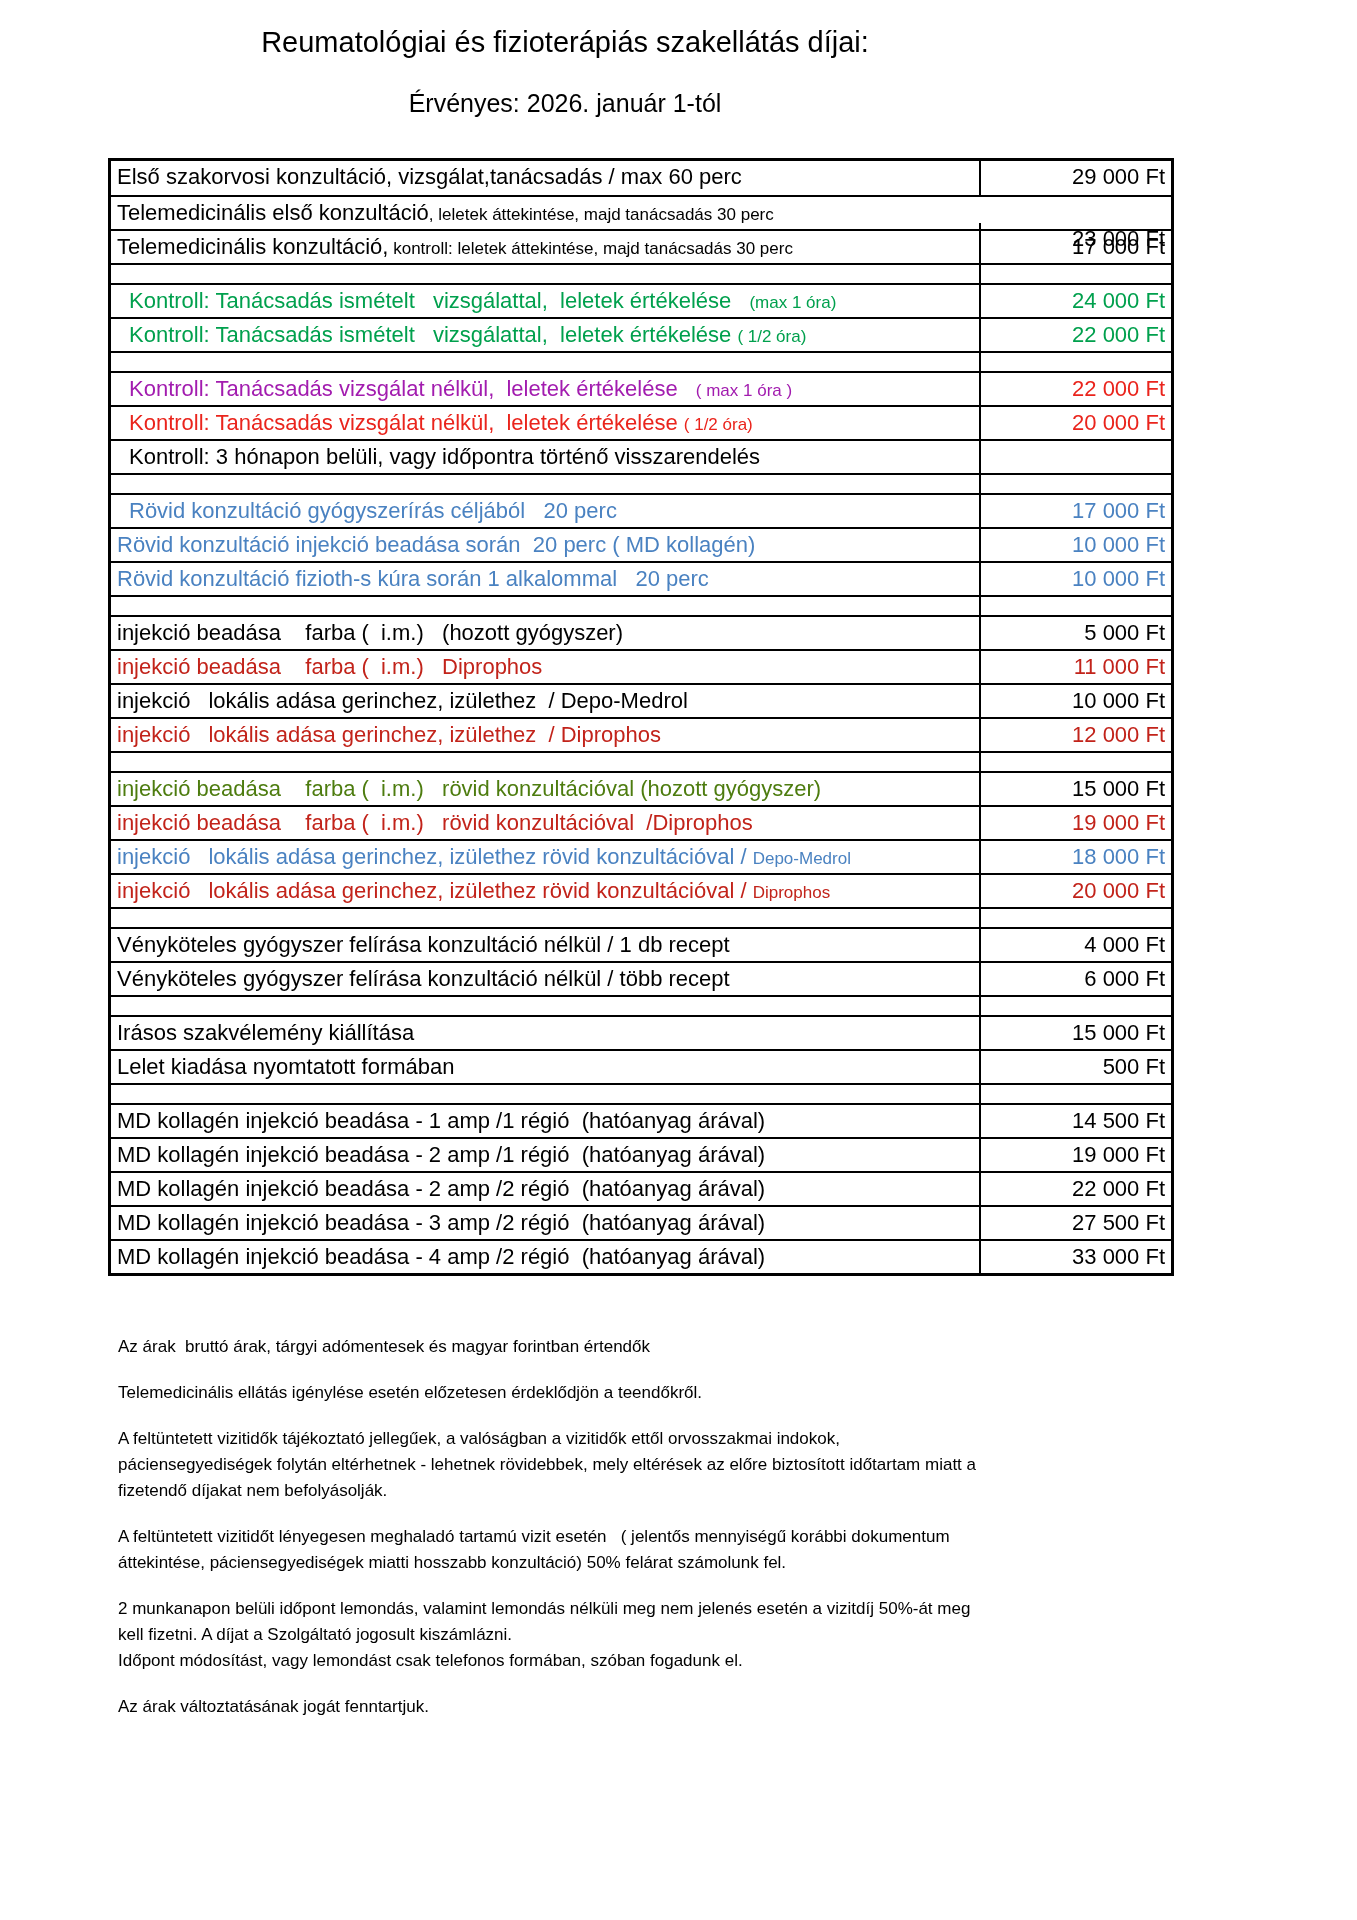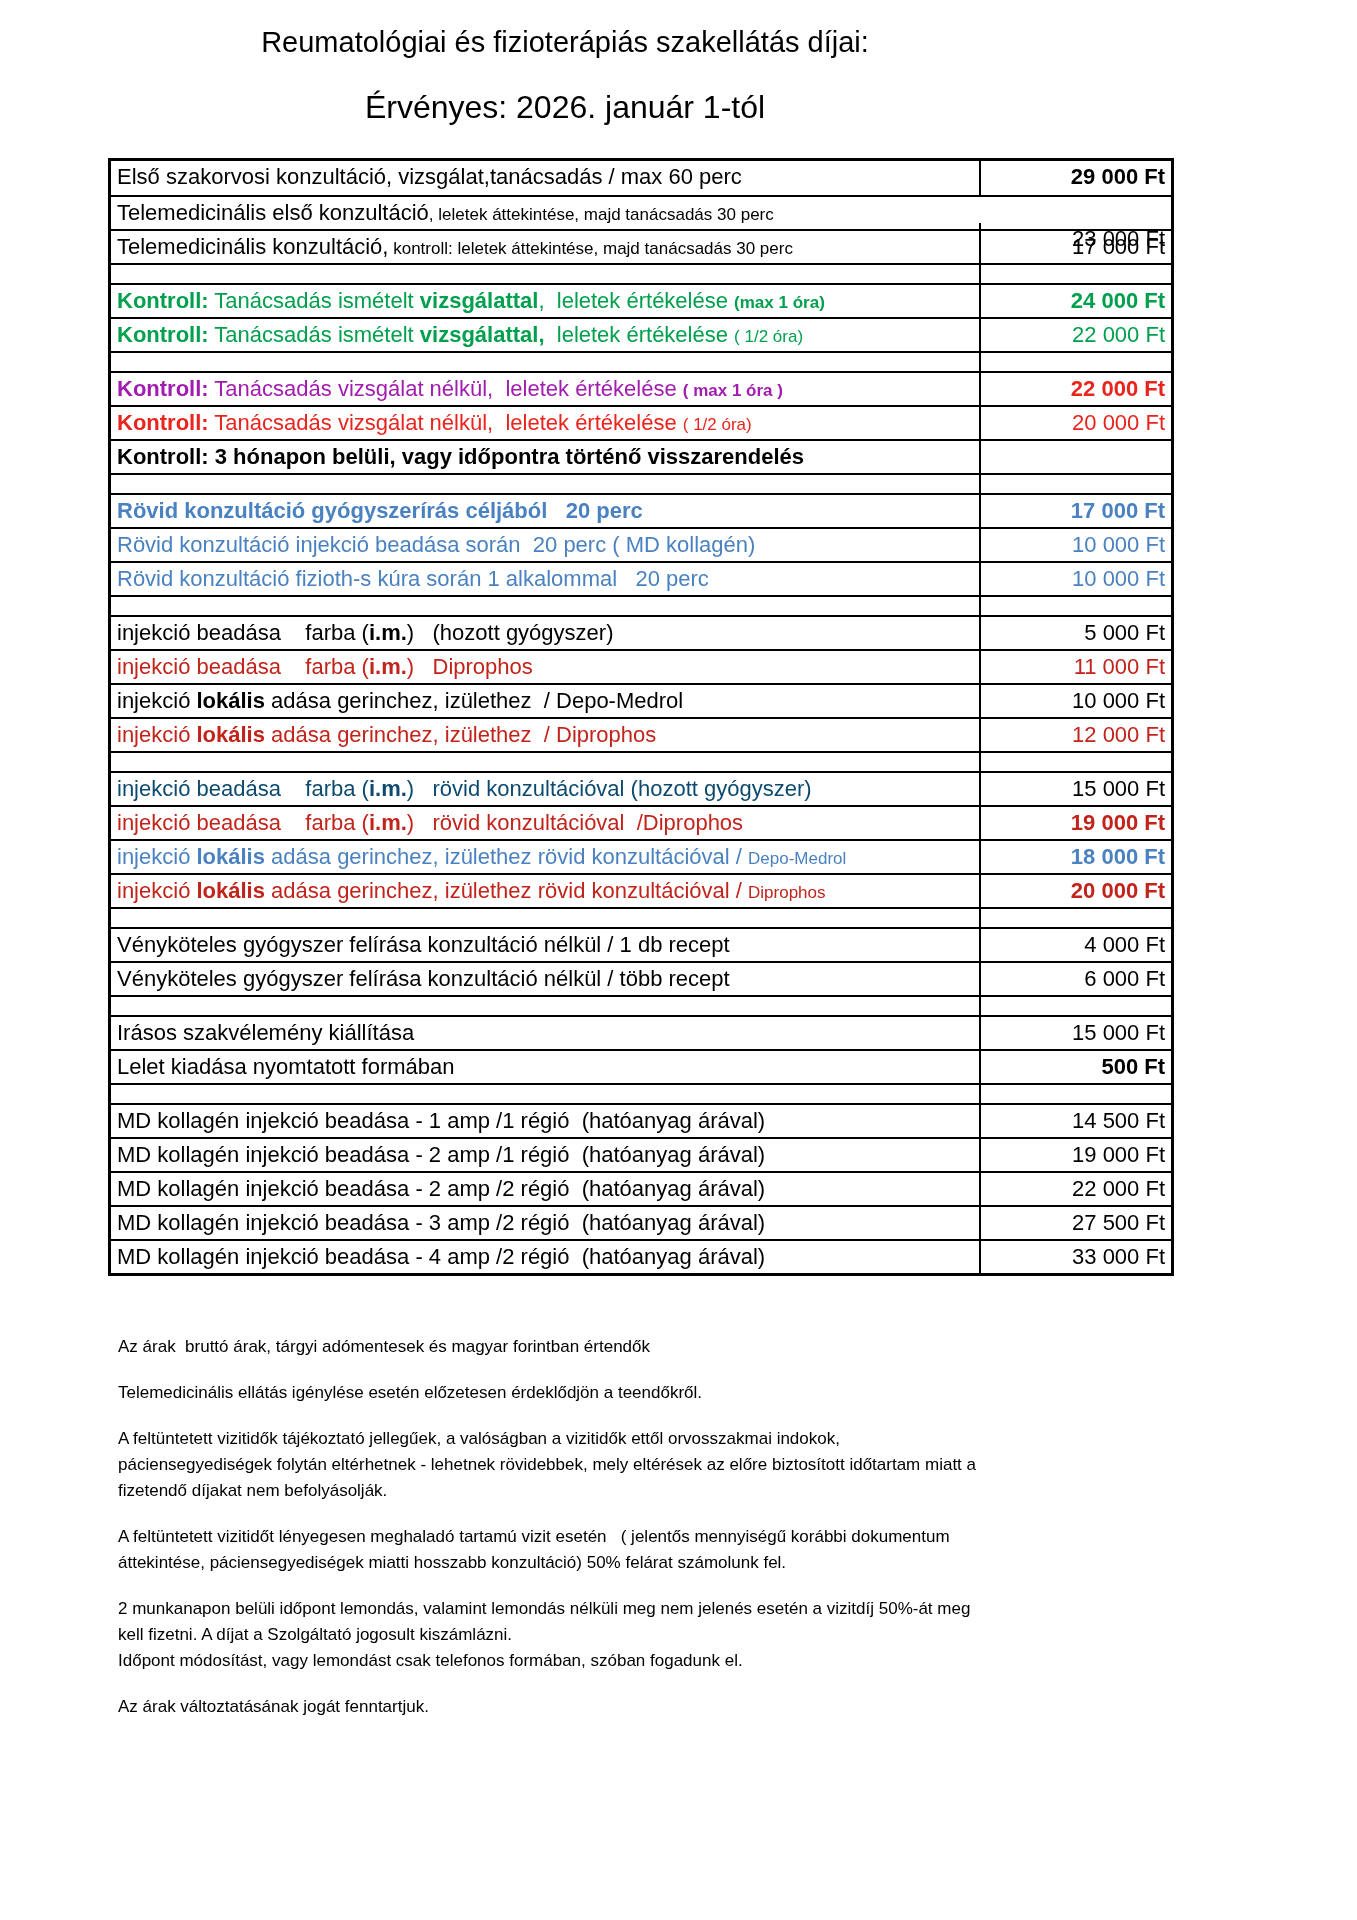--- a/index.html
+++ b/index.html
@@ -6,21 +6,21 @@
   .page{
     position:relative;
     width:1357px;height:1920px;
     background:#ffffff;
     font-family:"Liberation Sans","DejaVu Sans",sans-serif;
     color:#000;
     overflow:hidden;
   }
   .header{position:absolute;left:100px;top:26px;width:930px;text-align:center;}
   .title{font-size:29px;letter-spacing:0px;}
-  .subtitle{font-size:32px;margin-top:30px;}
+  .subtitle{font-size:25px;margin-top:30px;}
 
   .table{
     position:absolute;left:108px;top:158px;width:1066px;
     border:3px solid #000;box-sizing:border-box;background:#fff;
   }
   .row{display:flex;height:34px;box-sizing:border-box;border-top:2px solid #000;}
   .row:first-child{border-top:none;}
   .row.spacer{height:20px;}
   .lbl{
     flex:1;min-width:0;overflow:hidden;
@@ -28,21 +28,21 @@
     font-size:22px;line-height:31px;
     padding-left:6px;
   }
   .prc{
     flex:none;width:192px;box-sizing:border-box;
     border-left:2px solid #000;
     font-size:22px;line-height:31px;
     text-align:right;padding-right:6px;
     white-space:pre;
   }
-  .b{font-weight:bold;}
+  .b{font-weight:normal;margin-left:12px;}
   .sm{font-size:17px;}
 
   .notes{
     position:absolute;left:118px;top:1334px;width:870px;
     font-size:17px;line-height:26px;
   }
   .note{margin:0 0 20px 0;white-space:pre-wrap;}
   .note-line{white-space:pre-wrap;}
 </style>
 </head>
@@ -130,21 +130,21 @@
       </div>
       <div class="row">
         <div class="lbl" style="color: rgb(194, 35, 26);"><span>injekció </span><span class="b">lokális</span><span> adása gerinchez, izülethez  / Diprophos</span></div>
         <div class="prc" style="color: rgb(194, 35, 26);">12 000 Ft</div>
       </div>
       <div class="row spacer">
         <div class="lbl"></div>
         <div class="prc"></div>
       </div>
       <div class="row">
-        <div class="lbl" style="color: #0c4a6e;"><span>injekció beadása    farba (</span><span class="b">i.m.</span><span>)   rövid konzultációval (hozott gyógyszer)</span></div>
+        <div class="lbl" style="color: #4d7c0f;"><span>injekció beadása    farba (</span><span class="b">i.m.</span><span>)   rövid konzultációval (hozott gyógyszer)</span></div>
         <div class="prc" style="color: rgb(0, 0, 0);">15 000 Ft</div>
       </div>
       <div class="row">
         <div class="lbl" style="color: rgb(194, 35, 26);"><span>injekció beadása    farba (</span><span class="b">i.m.</span><span>)   rövid konzultációval  /Diprophos</span></div>
         <div class="prc b" style="color: rgb(194, 35, 26);">19 000 Ft</div>
       </div>
       <div class="row">
         <div class="lbl" style="color: rgb(74, 130, 193);"><span>injekció </span><span class="b">lokális</span><span> adása gerinchez, izülethez rövid konzultációval / </span><span class="sm">Depo-Medrol</span></div>
         <div class="prc b" style="color: rgb(74, 130, 193);">18 000 Ft</div>
       </div>

